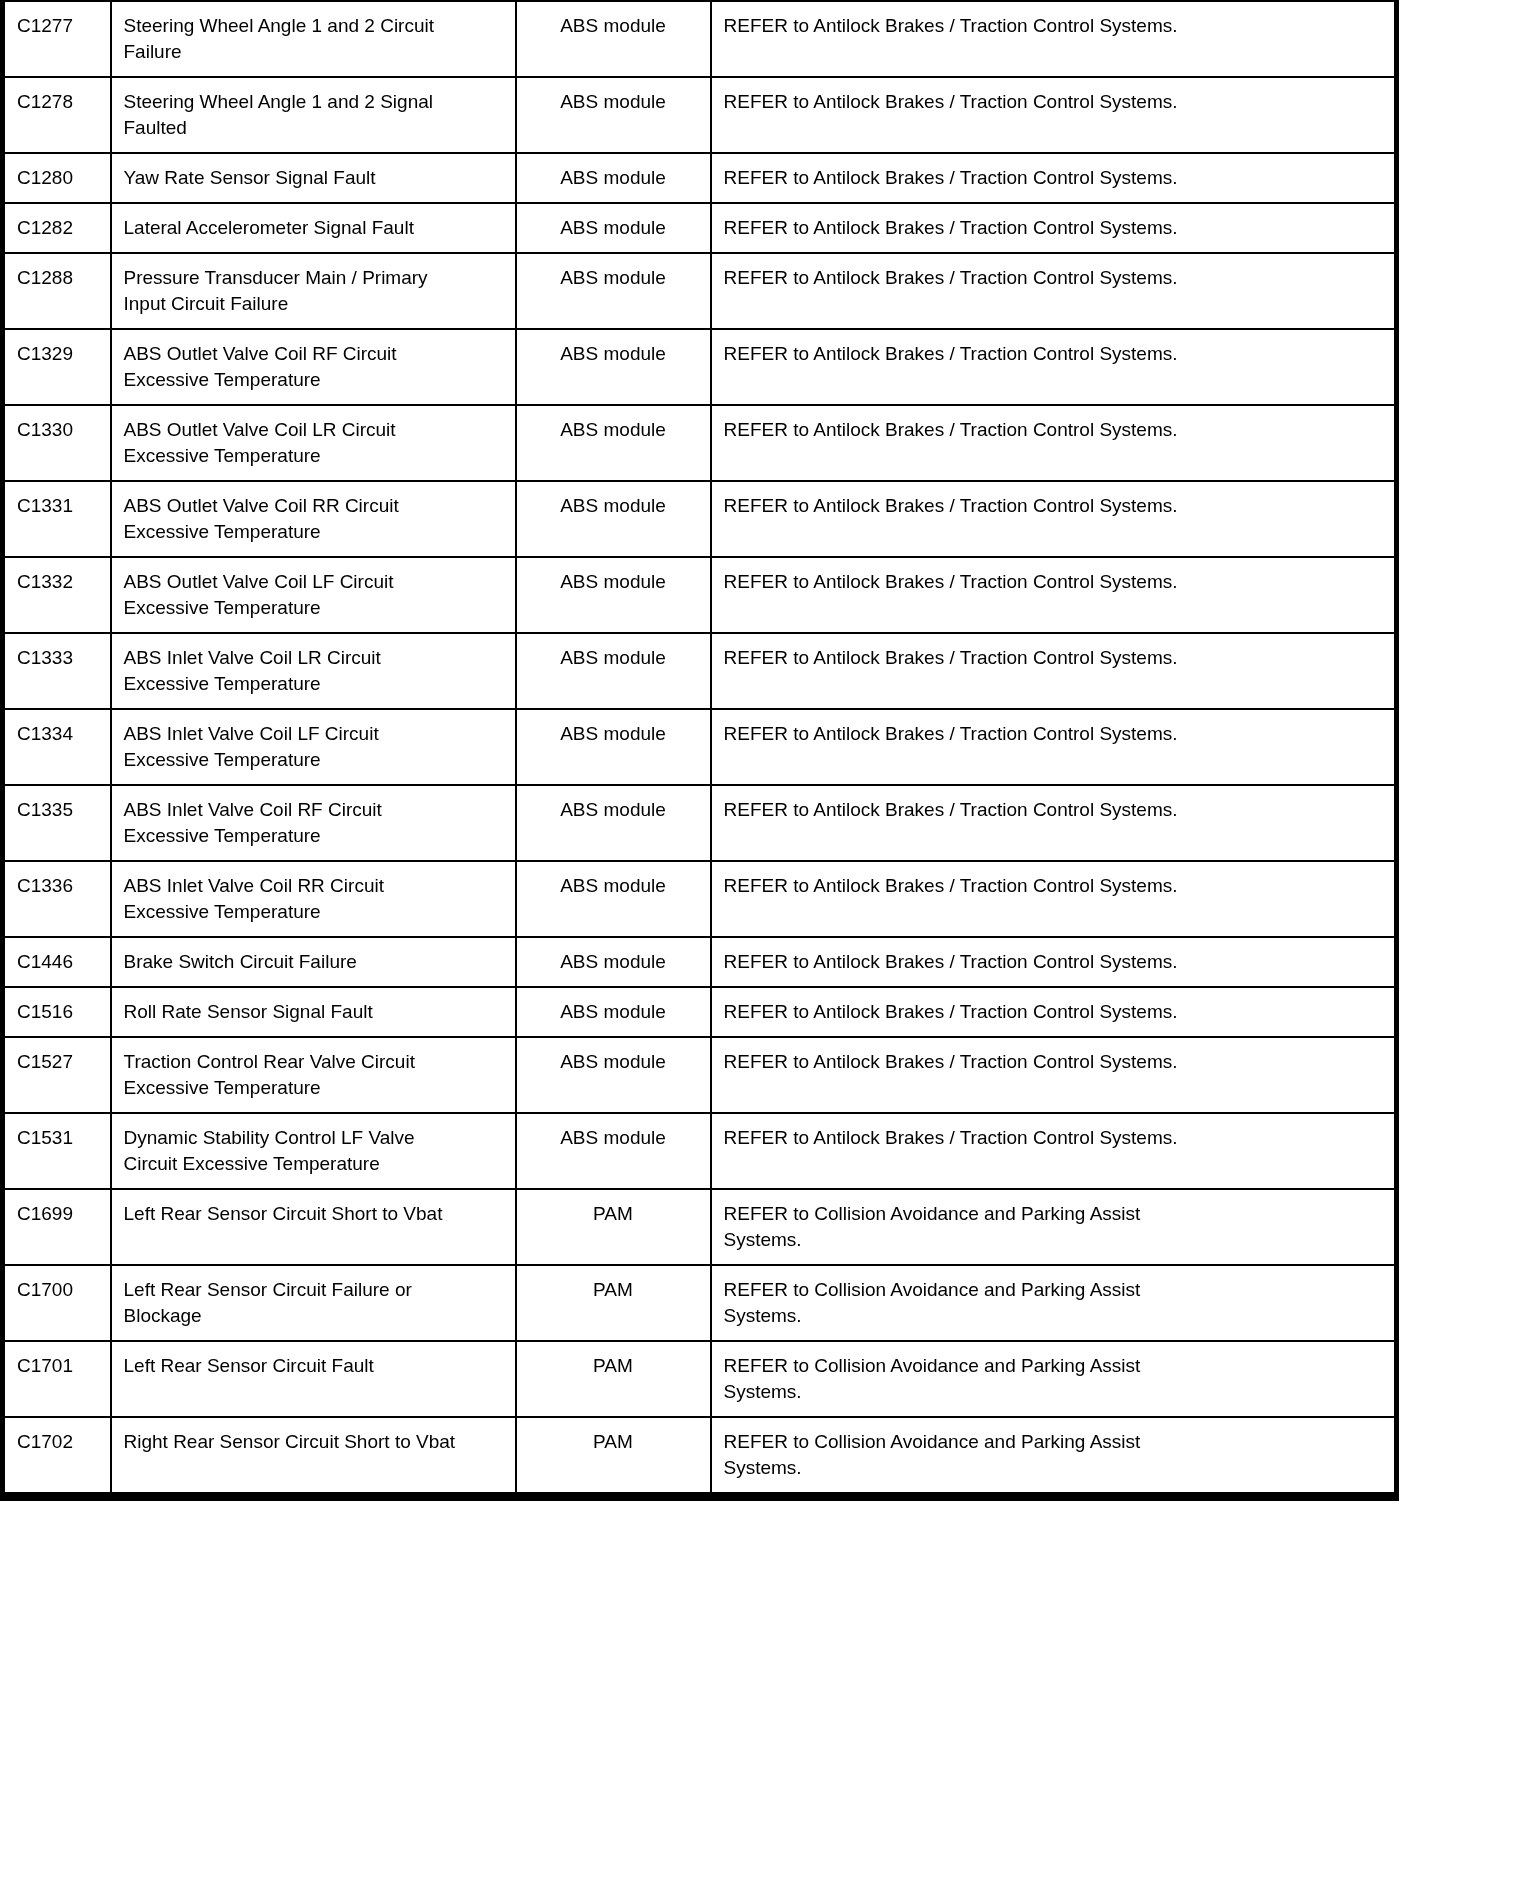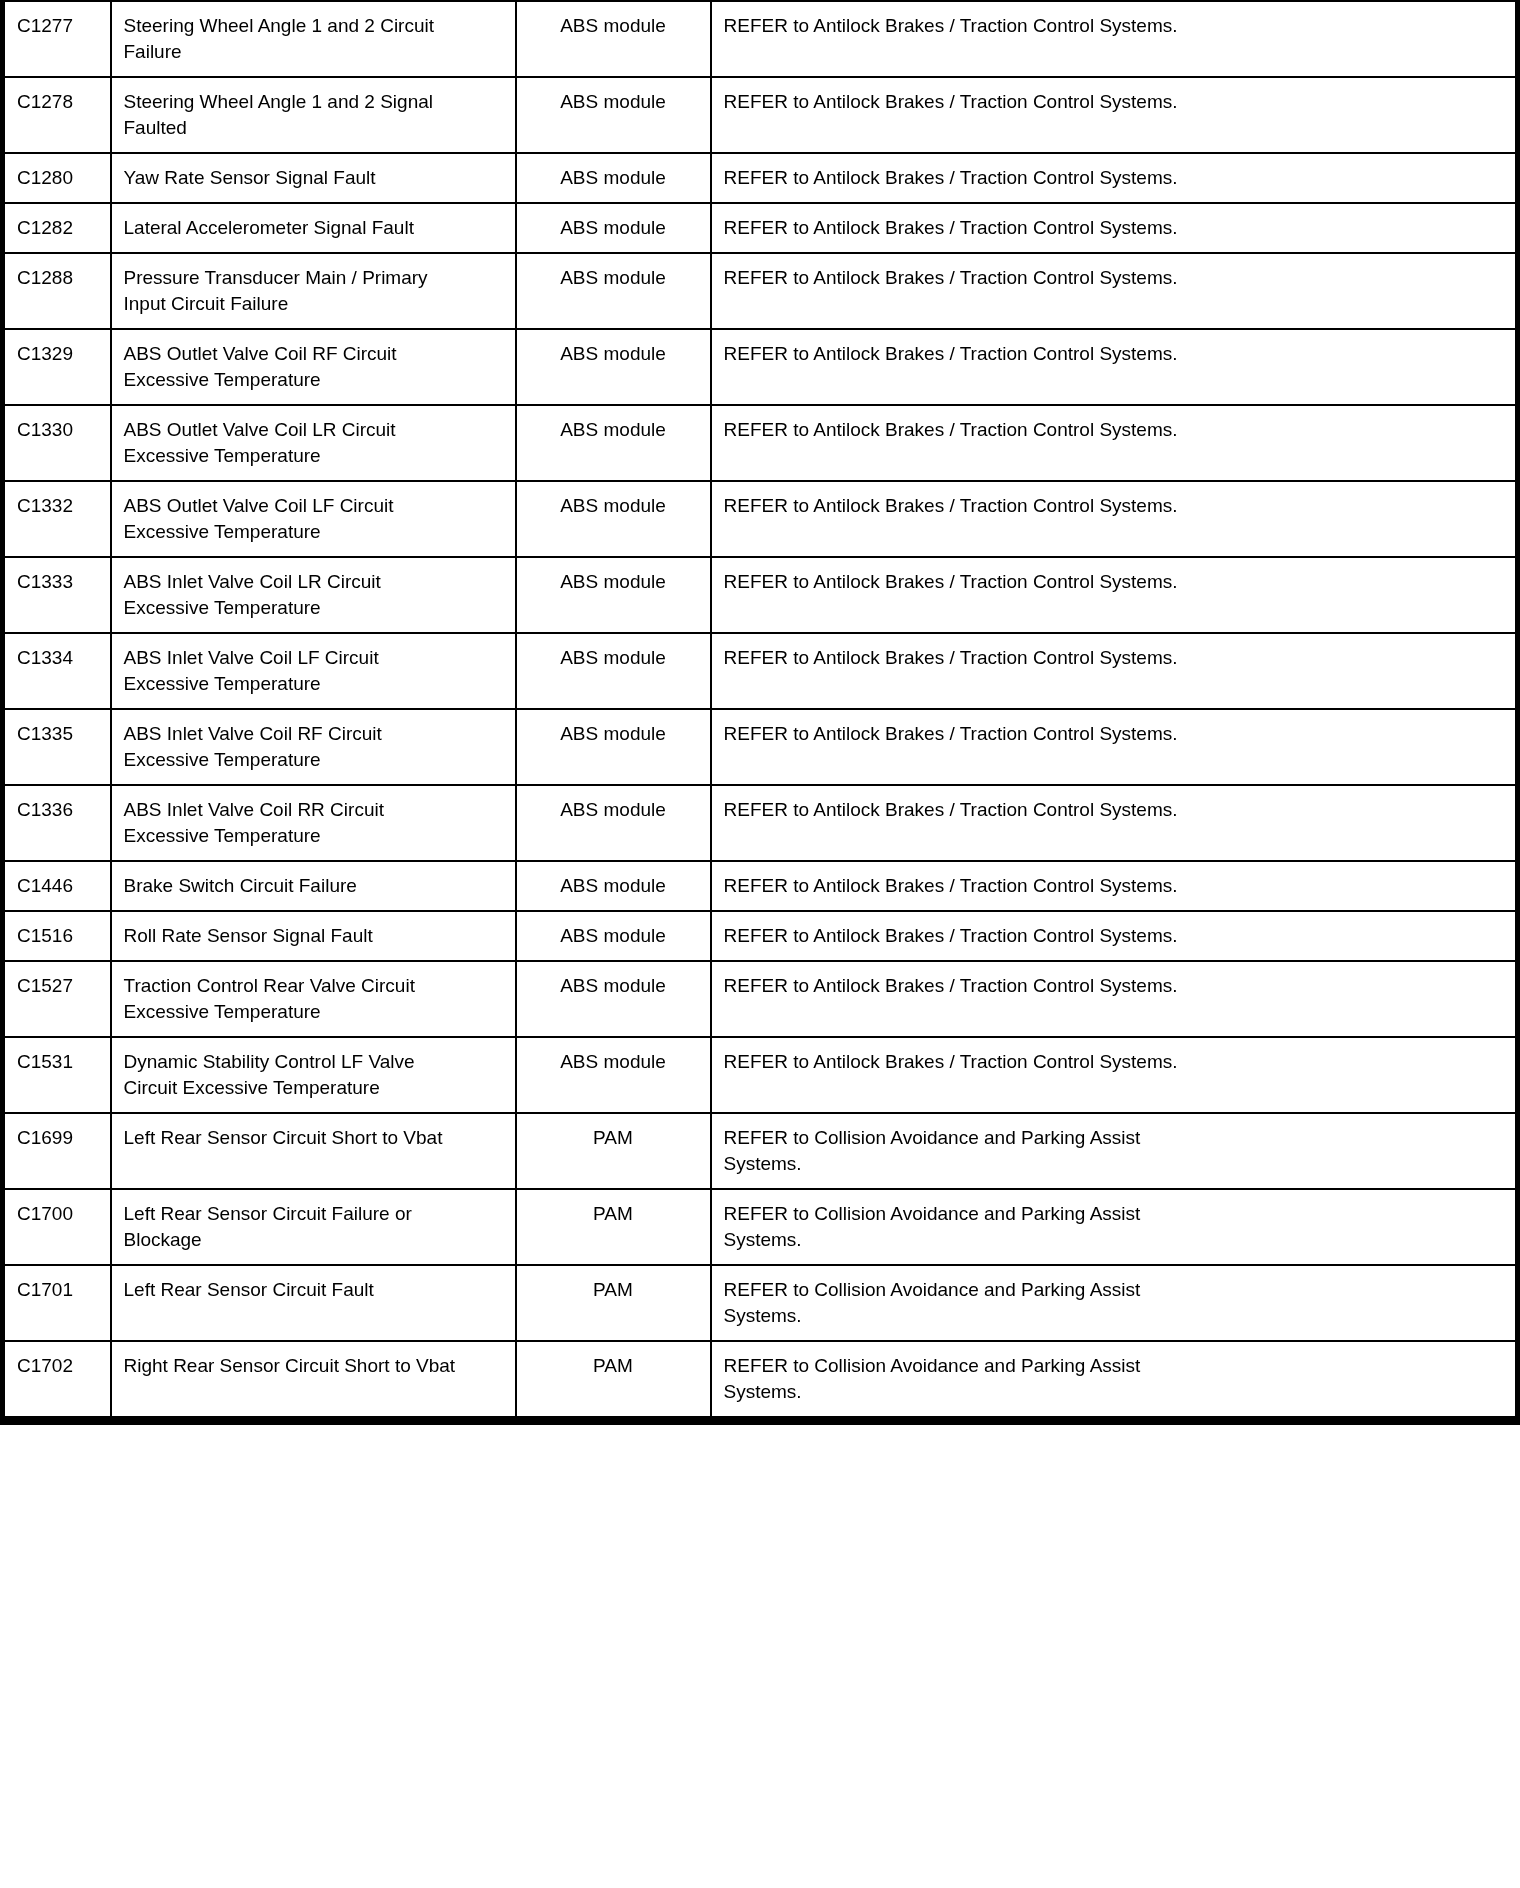--- a/index.html
+++ b/index.html
@@ -9,21 +9,21 @@
   }
   body {
     width: 1520px;
     font-family: "Liberation Sans", sans-serif;
     color: #000000;
     -webkit-font-smoothing: antialiased;
   }
   table.dtc-table {
     border-collapse: collapse;
     table-layout: fixed;
-    width: 1520px;
+    width: 1399px;
     border-left: 5px solid #000;
     border-right: 5px solid #000;
     border-top: 2px solid #000;
     border-bottom: 9px solid #000;
   }
   table.dtc-table td {
     border: 2px solid #000;
     vertical-align: top;
     padding: 11px 12px;
     font-size: 19px;
@@ -92,20 +92,27 @@
         <td class="col-action">REFER to Antilock Brakes / Traction Control Systems.</td>
       </tr>
       <tr>
         <td class="col-code">C1330</td>
         <td class="col-desc">ABS Outlet Valve Coil LR Circuit
 Excessive Temperature</td>
         <td class="col-module">ABS module</td>
         <td class="col-action">REFER to Antilock Brakes / Traction Control Systems.</td>
       </tr>
       <tr>
+        <td class="col-code">C1331</td>
+        <td class="col-desc">ABS Outlet Valve Coil RR Circuit
+Excessive Temperature</td>
+        <td class="col-module">ABS module</td>
+        <td class="col-action">REFER to Antilock Brakes / Traction Control Systems.</td>
+      </tr>
+      <tr>
         <td class="col-code">C1332</td>
         <td class="col-desc">ABS Outlet Valve Coil LF Circuit
 Excessive Temperature</td>
         <td class="col-module">ABS module</td>
         <td class="col-action">REFER to Antilock Brakes / Traction Control Systems.</td>
       </tr>
       <tr>
         <td class="col-code">C1333</td>
         <td class="col-desc">ABS Inlet Valve Coil LR Circuit
 Excessive Temperature</td>

